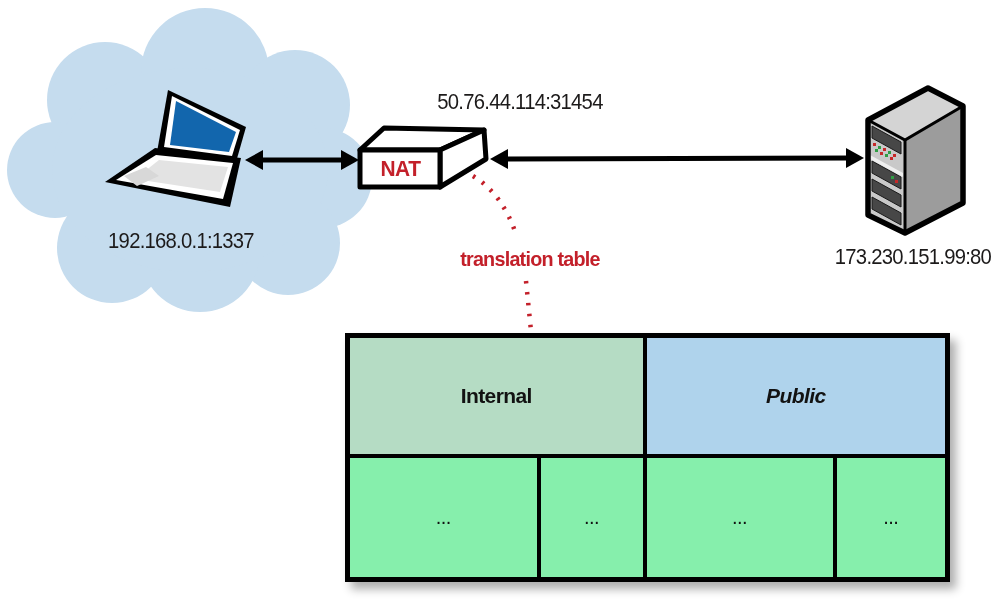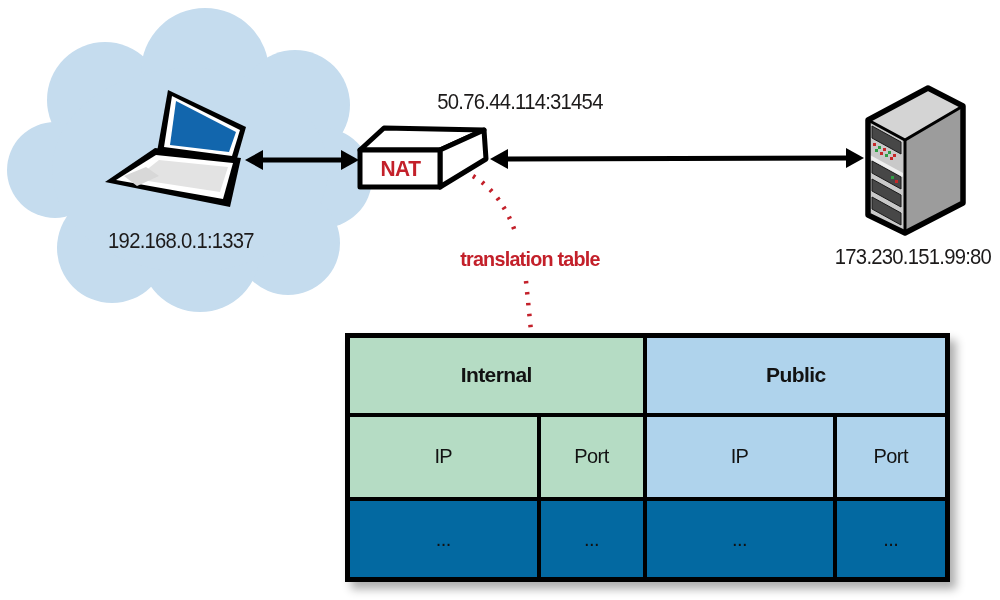--- a/index.html
+++ b/index.html
@@ -23,32 +23,32 @@
   }
   .nat-text{
     position:absolute;left:361px;top:151px;width:79px;height:35px;
     display:flex;align-items:center;justify-content:center;
     color:#c3202a;font-weight:bold;font-size:22px;letter-spacing:-0.5px;
     transform:scaleX(0.95);
   }
   
   .ttable{
     position:absolute;left:345px;top:333px;width:600px;height:249px;
-    border-collapse:collapse;table-layout:fixed;background:#0369a1;
+    border-collapse:collapse;table-layout:fixed;background:#86efac;
     box-shadow:6px 7px 9px rgba(0,0,0,0.32);
     border:5px solid #000;
   }
   .ttable th,.ttable td{
     border:4px solid #000;text-align:center;vertical-align:middle;padding:0;
     font-size:20px;font-weight:normal;color:#121212;letter-spacing:-0.6px;
     font-family:"Liberation Sans",sans-serif;
   }
   .ttable .grp{font-size:21px;font-weight:bold;}
   .ttable .green{background:#b5dcc4;}
-  .ttable .blue{background:#afd3ec;}
+  .ttable .blue{background:#afd3ec;font-style:italic;}
   .r1{height:58px;} .r2{height:62px;} .r3{height:62px;} .r4{height:59px;}
 </style>
 </head>
 <body>
 
 <div class="stage">
 
   <svg class="art" width="1000" height="600" viewBox="0 0 1000 600">
 
     <g fill="#c5dcee">
@@ -139,26 +139,20 @@
       <col style="width:191px">
         <col style="width:106px">
         <col style="width:190px">
         <col style="width:113px">
     </colgroup>
     <tbody>
       <tr class="r1">
         <th class="green grp" colspan="2">Internal</th>
         <th class="blue grp" colspan="2">Public</th>
       </tr>
-      <tr class="r2">
-        <th class="green">IP</th>
-        <th class="green">Port</th>
-        <th class="blue">IP</th>
-        <th class="blue">Port</th>
-      </tr>
       <tr class="r4">
         <td>...</td>
         <td>...</td>
         <td>...</td>
         <td>...</td>
       </tr>
     </tbody>
   </table>
 
 </div>

